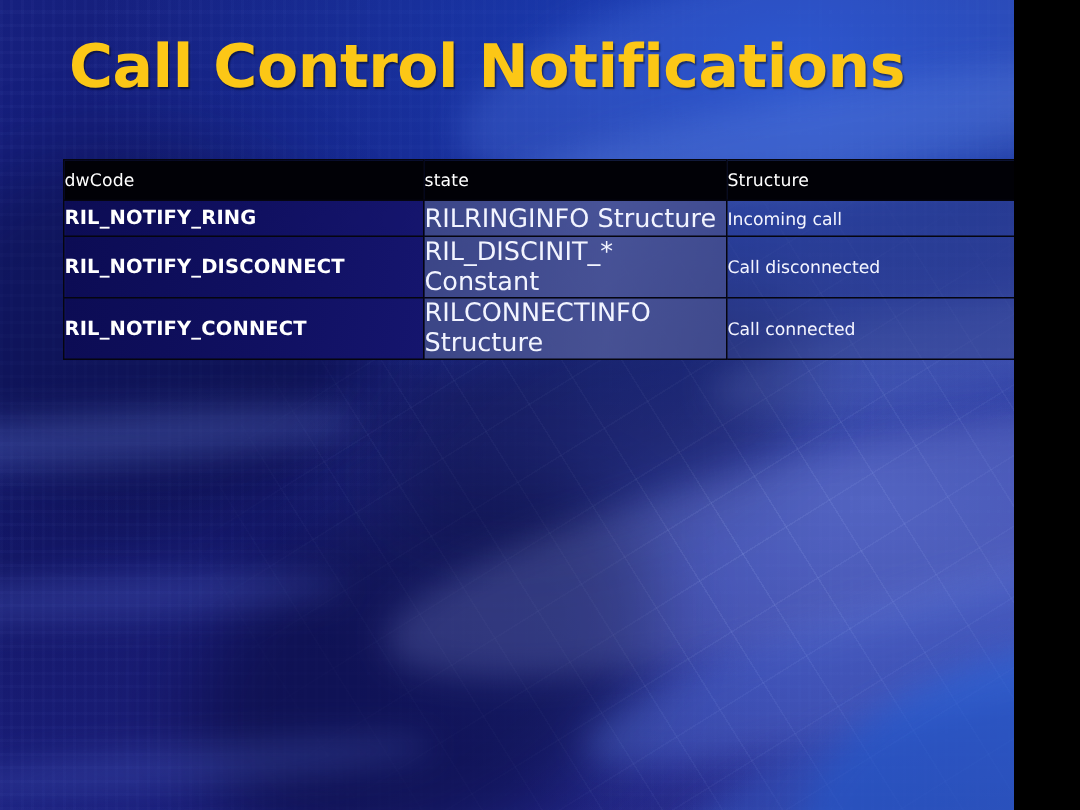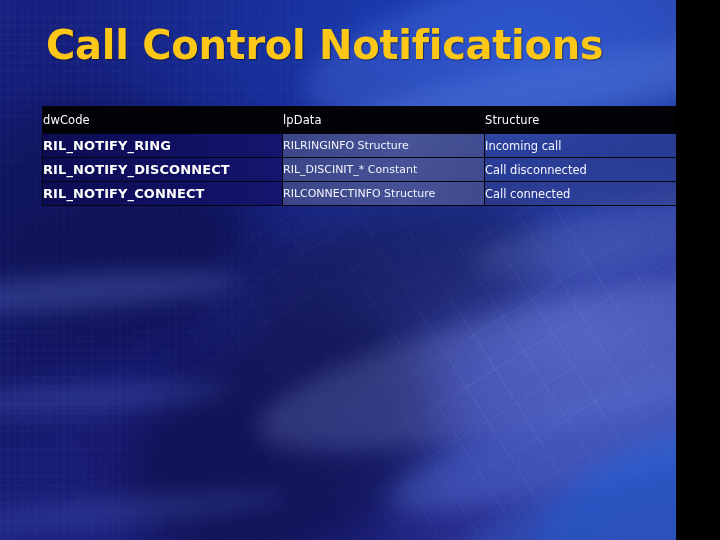--- a/index.html
+++ b/index.html
@@ -123,21 +123,21 @@
     background: linear-gradient(100deg, #0c0c54 0%, #101061 55%, #15156e 100%);
     color: #ffffff;
     font-size: 13px;
     font-weight: bold;
     padding: 4px 9px;
     letter-spacing: 0.1px;
   }
   td.col-data {
     background: linear-gradient(100deg, rgba(62,72,135,0.93) 0%, rgba(74,84,150,0.93) 60%, rgba(66,76,142,0.93) 100%);
     color: #f2f4ff;
-    font-size: 11px;
+    font-size: 17px;
     font-weight: normal;
     padding: 4px 9px;
   }
   td.col-comment {
     background: rgba(58,70,142,0.45);
     color: #f4f5ff;
     font-size: 11.5px;
     font-weight: normal;
     padding: 4px 9px;
     text-align: left;
@@ -180,21 +180,21 @@
   <div class="tbl-wrap">
     <table class="rilTable">
       <colgroup>
         <col class="c1">
           <col class="c2">
           <col class="c3">
       </colgroup>
       <thead>
         <tr>
           <th>dwCode</th>
-          <th>lpData</th>
+          <th>state</th>
           <th>Structure</th>
         </tr>
       </thead>
       <tbody>
         <tr class="row-std">
           <td class="col-code">RIL_NOTIFY_RING</td>
           <td class="col-data">RILRINGINFO Structure</td>
           <td class="col-comment">Incoming call</td>
         </tr>
         <tr class="row-std">

